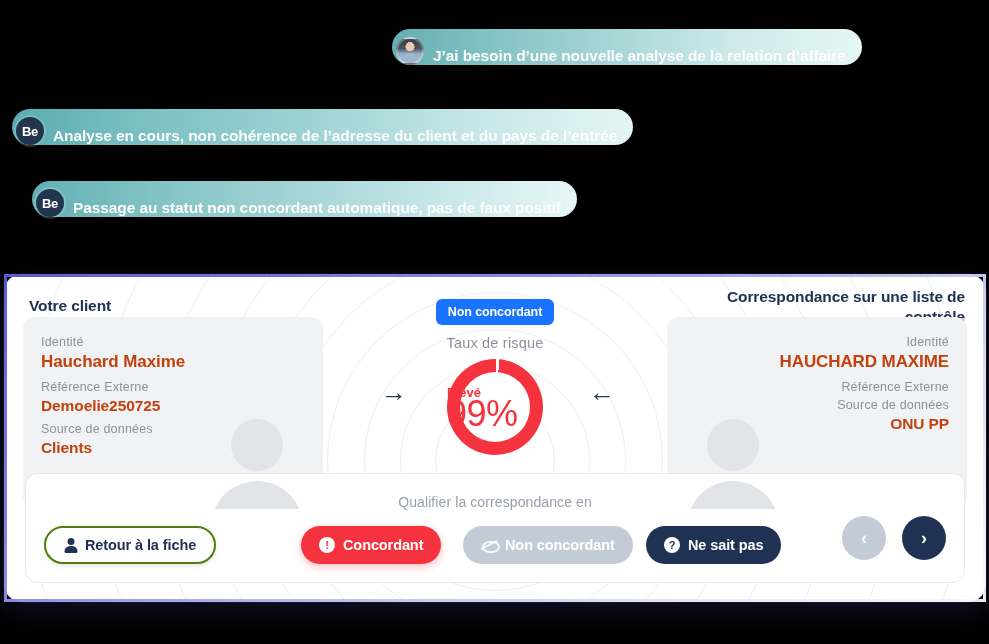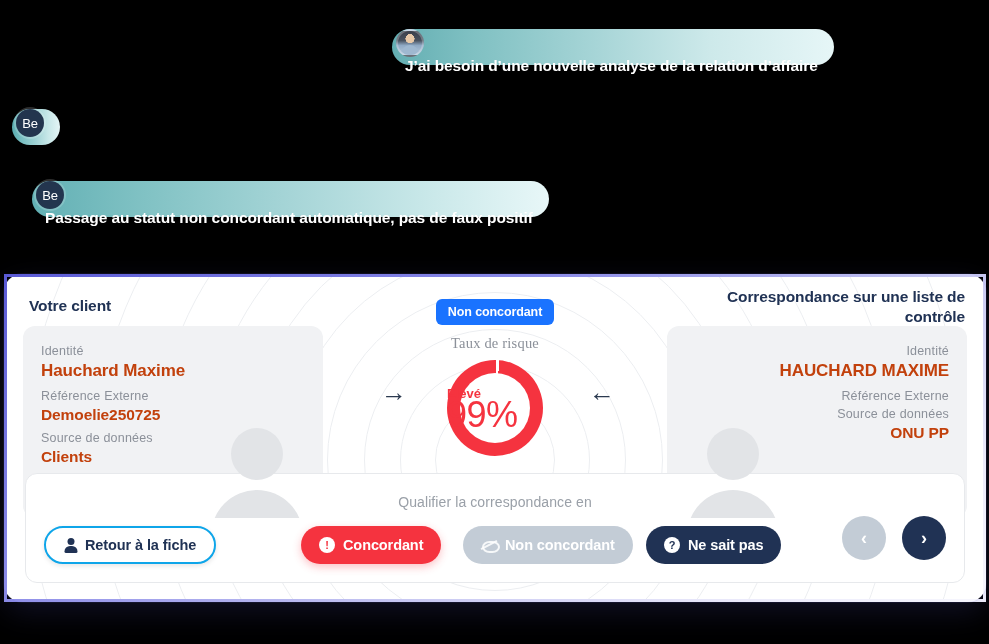--- a/index.html
+++ b/index.html
@@ -8,30 +8,29 @@
     background: #000000;
     font-family: "Liberation Sans", sans-serif;
     overflow: hidden;
   }
   #root { position: relative; width: 989px; height: 644px; }
 
   
   .bubble {
     position: absolute;
     display: flex;
-    align-items: flex-start;
+    align-items: flex-end;
     height: 34px;
     border-radius: 17px;
     padding: 0 16px 0 4px;
     color: #ffffff;
     font-weight: bold;
     font-size: 15.5px;
     letter-spacing: -0.1px;
     white-space: nowrap;
-    flex-direction: column;
   }
   .bubble .btxt { margin-left: 9px; text-shadow: 0 0 1px rgba(0,0,0,0.05); }
 
   .bubble-1 {
     left: 392px; top: 29px; height: 36px; border-radius: 18px;
     background: linear-gradient(90deg, #63aeb2 0%, #7fc0c2 18%, #a5d4d6 45%, #cde9ea 72%, #e6f6f7 100%);
   }
   .bubble-2 {
     left: 12px; top: 109px; height: 36px; border-radius: 18px;
     background: linear-gradient(90deg, #5aacb0 0%, #79bfc2 20%, #9ed2d4 48%, #c7e7e8 75%, #e4f5f6 100%);
@@ -56,21 +55,21 @@
     position:absolute; left:50%; top:58%; width:18px; height:16px;
     transform: translateX(-50%);
     border-radius: 9px 9px 2px 2px;
     background: #9fb8d0;
   }
   .avatar-be {
     width: 28px; height: 28px; border-radius: 50%;
     background: #23354e;
     color: #ffffff;
     display: flex; align-items: center; justify-content: center;
-    font-size: 13px; font-weight: normal; letter-spacing: -0.3px;
+    font-size: 13px; font-weight: bold; letter-spacing: -0.3px;
     flex: 0 0 auto;
     box-shadow: 0 0 0 2px rgba(255,255,255,0.18);
   }
 
   
   #panel {
     position: absolute;
     left: 4px; top: 274px;
     width: 982px; height: 328px;
     background: #ffffff;
@@ -114,21 +113,21 @@
     font-size: 15.5px;
     font-weight: bold;
     letter-spacing: -0.1px;
   }
   #heading-left { left: 22px; top: 20px; }
   #heading-right { right: 18px; top: 10px; width: 240px; text-align: right; line-height: 20px; }
 
   
   .idcard {
     position: absolute;
-    top: 49px;
+    top: 40px;
     width: 300px; height: 192px;
     background: #f1f2f4;
     border-radius: 12px;
     overflow: hidden;
   }
   #card-left  { left: 16px; }
   #card-right { right: 16px; }
 
   .idcard .fields {
     position: relative; z-index: 2;
@@ -187,21 +186,20 @@
     font-size: 12.5px; font-weight: bold;
     padding: 6px 12px;
     border-radius: 6px;
     letter-spacing: -0.1px;
   }
   #risk-label {
     margin-top: 10px;
     color: #8b9099;
     font-size: 14.5px;
     letter-spacing: 0.2px;
-    font-family: Liberation Serif, serif;
   }
   #donut {
     position: relative;
     width: 96px; height: 96px;
     margin: 8px auto 0;
     border-radius: 50%;
     background: conic-gradient(#f5333f 0deg 1.8deg, #ffffff 1.8deg 5.4deg, #f5333f 5.4deg 360deg);
   }
   #donut::after {
     content: "";
@@ -255,21 +253,21 @@
     font-size: 14.5px; font-weight: bold;
     letter-spacing: -0.1px;
     padding: 0 18px;
     cursor: pointer;
     white-space: nowrap;
   }
   #btn-back {
     left: 18px;
     background: #ffffff;
     color: #203254;
-    border: 2px solid #0ea5e9;
+    border: 2px solid #4d7c0f;
     box-shadow: 0 2px 5px rgba(0,0,0,0.10);
   }
   #btn-match {
     left: 275px;
     background: #f5333f; color: #ffffff;
     box-shadow: 0 3px 8px rgba(245,51,63,0.30);
   }
   #btn-nomatch {
     left: 437px;
     background: #c3ccd6; color: #ffffff;
@@ -336,20 +334,21 @@
 
 <div id="root">
 
   <div class="bubble bubble-1">
     <span class="avatar-photo"></span>
     <span class="btxt">J’ai besoin d’une nouvelle analyse de la relation d’affaire</span>
   </div>
 
   <div class="bubble bubble-2">
     <span class="avatar-be">Be</span>
+    <span class="btxt">Analyse en cours, non cohérence de l’adresse du client et du pays de l’entrée</span>
   </div>
 
   <div class="bubble bubble-3">
     <span class="avatar-be">Be</span>
     <span class="btxt">Passage au statut non concordant automatique, pas de faux positif</span>
   </div>
 
   <div id="panel">
     <div id="panel-inner">
 

